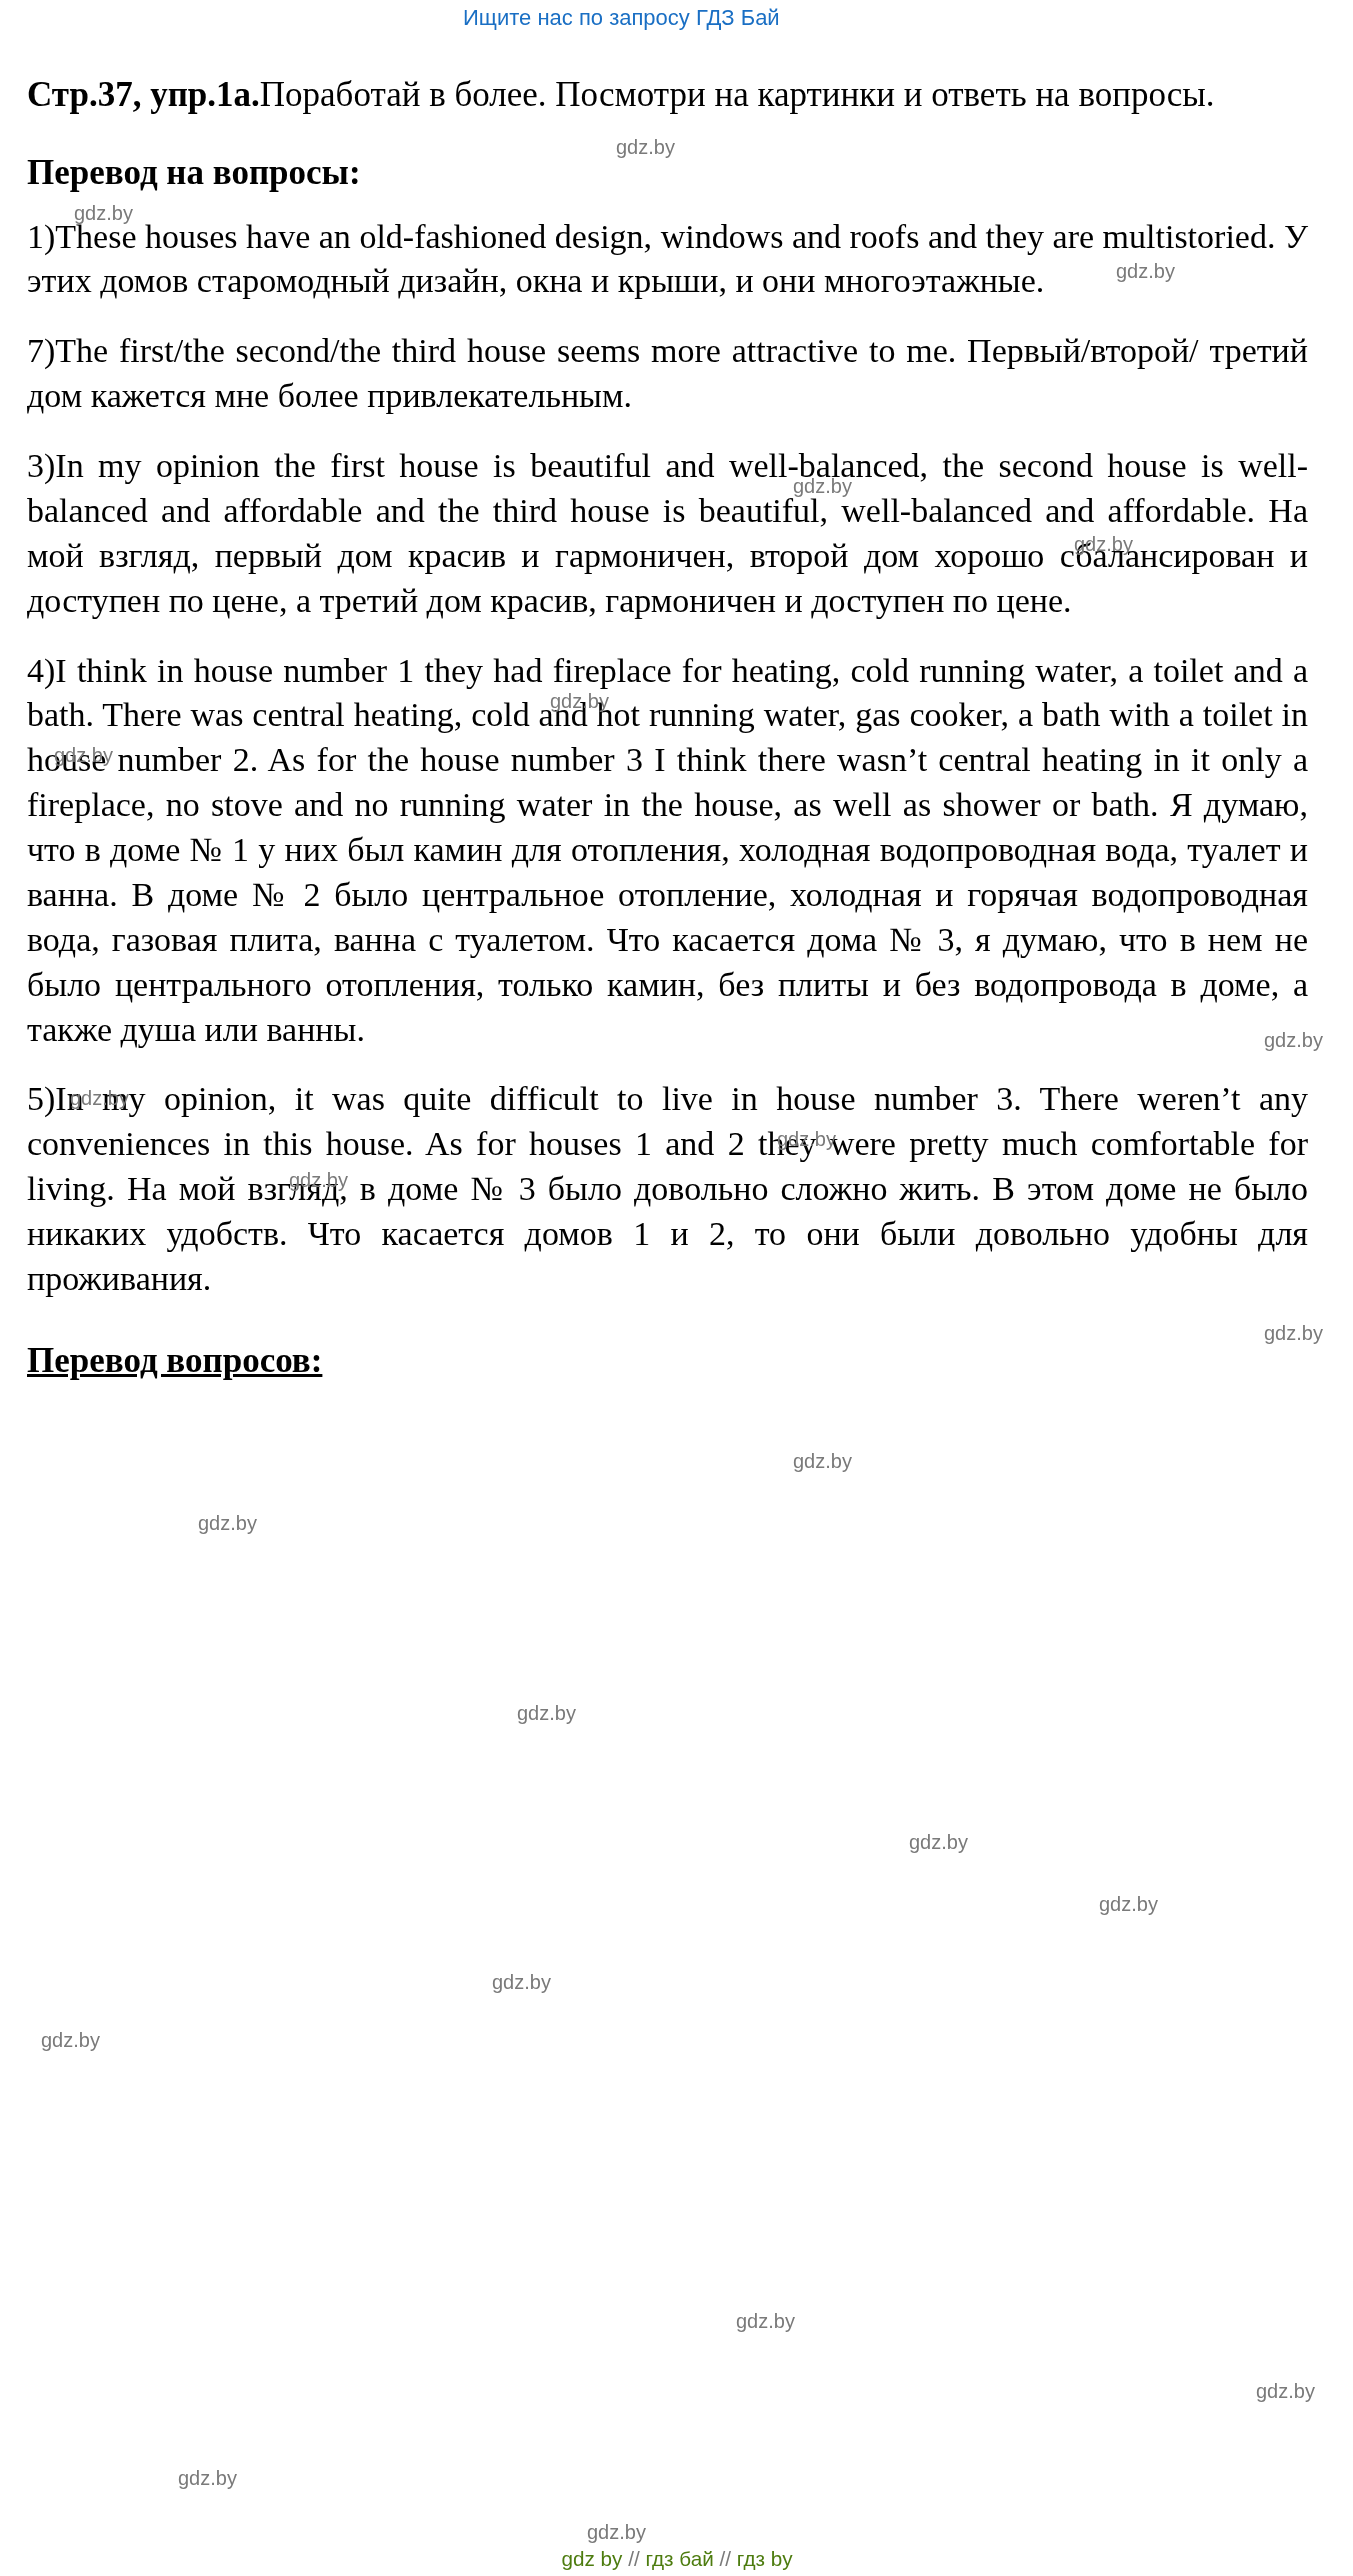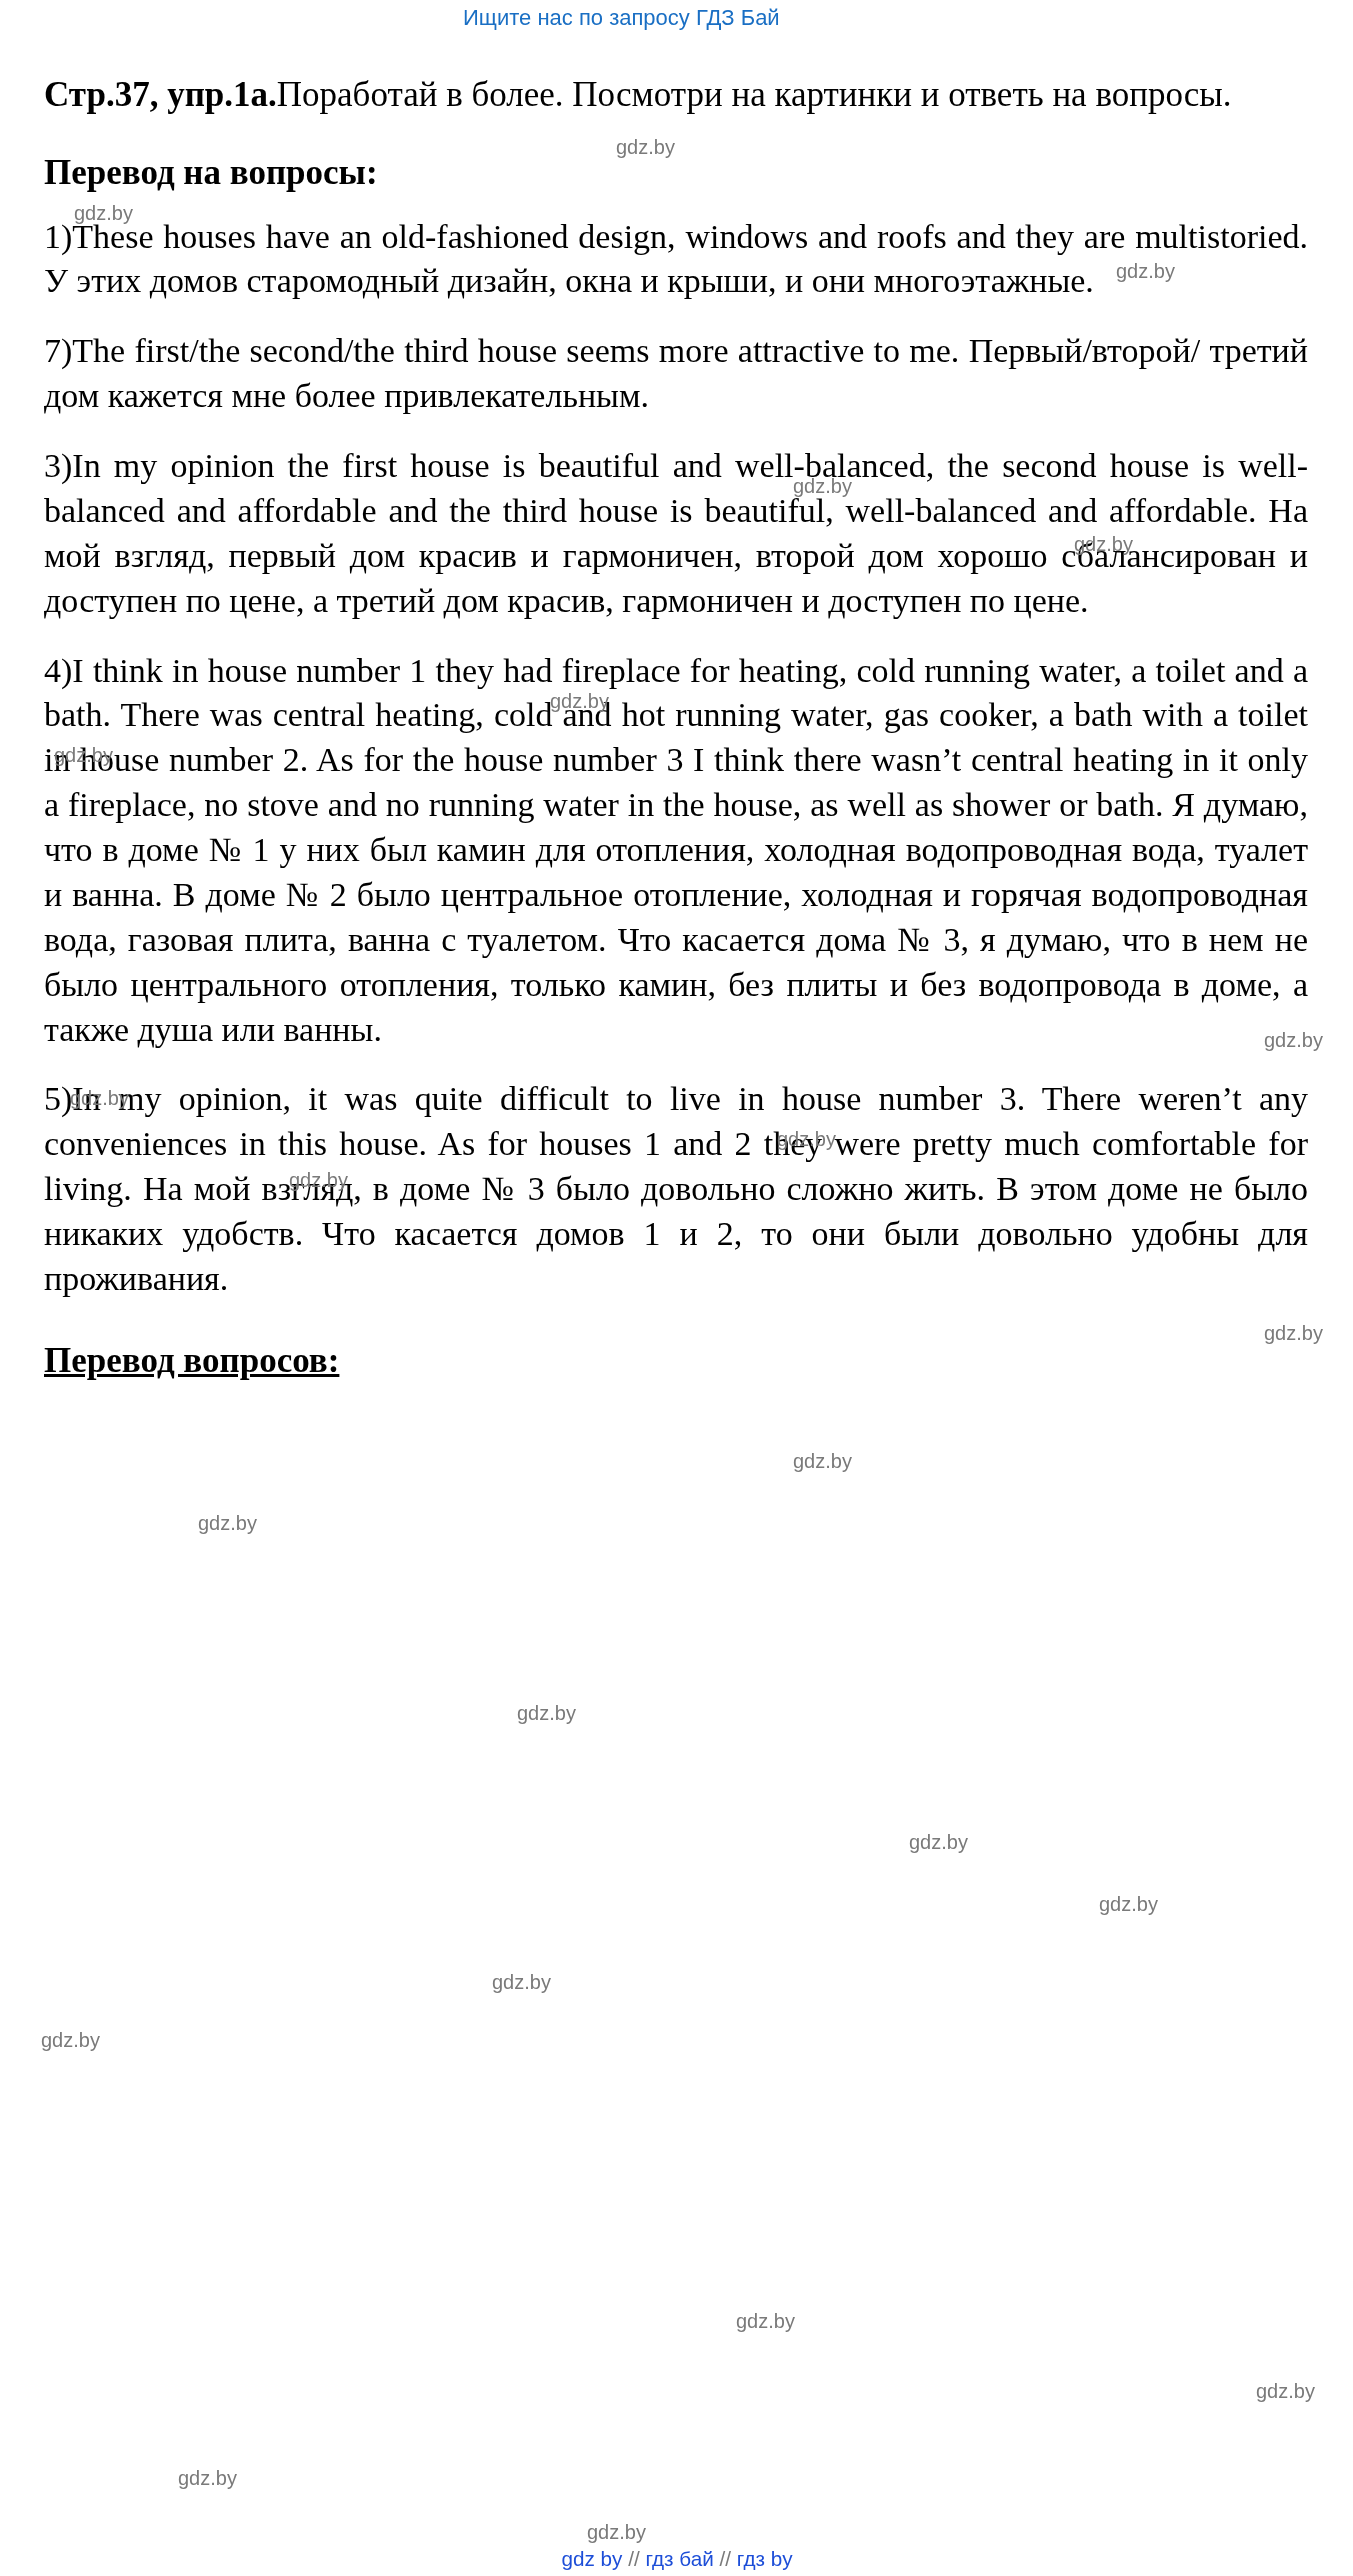--- a/index.html
+++ b/index.html
@@ -13,21 +13,21 @@
     font-family: "Liberation Serif", serif;
     color: #000000;
     position: relative;
     overflow: hidden;
   }
   .page {
     position: relative;
     width: 1354px;
     height: 2576px;
     box-sizing: border-box;
-    padding: 50px 46px 0 44px;
+    padding: 50px 46px 0 27px;
   }
   .top-banner {
     position: absolute;
     top: 5px;
     left: 463px;
     font-family: "Liberation Sans", sans-serif;
     font-size: 22px;
     color: #1a6fc4;
     white-space: nowrap;
   }
@@ -75,21 +75,21 @@
     bottom: 5px;
     left: 0;
     width: 100%;
     text-align: center;
     font-family: "Liberation Sans", sans-serif;
     font-size: 20.7px;
     color: #b9309a;
     white-space: nowrap;
   }
   .footer-links span {
-    color: #1d4ed8;
+    color: #4d7c0f;
   }
   .footer-links .sep {
     color: #7a7a7a;
   }
 </style>
 </head>
 <body>
 
 <div class="page">
 

